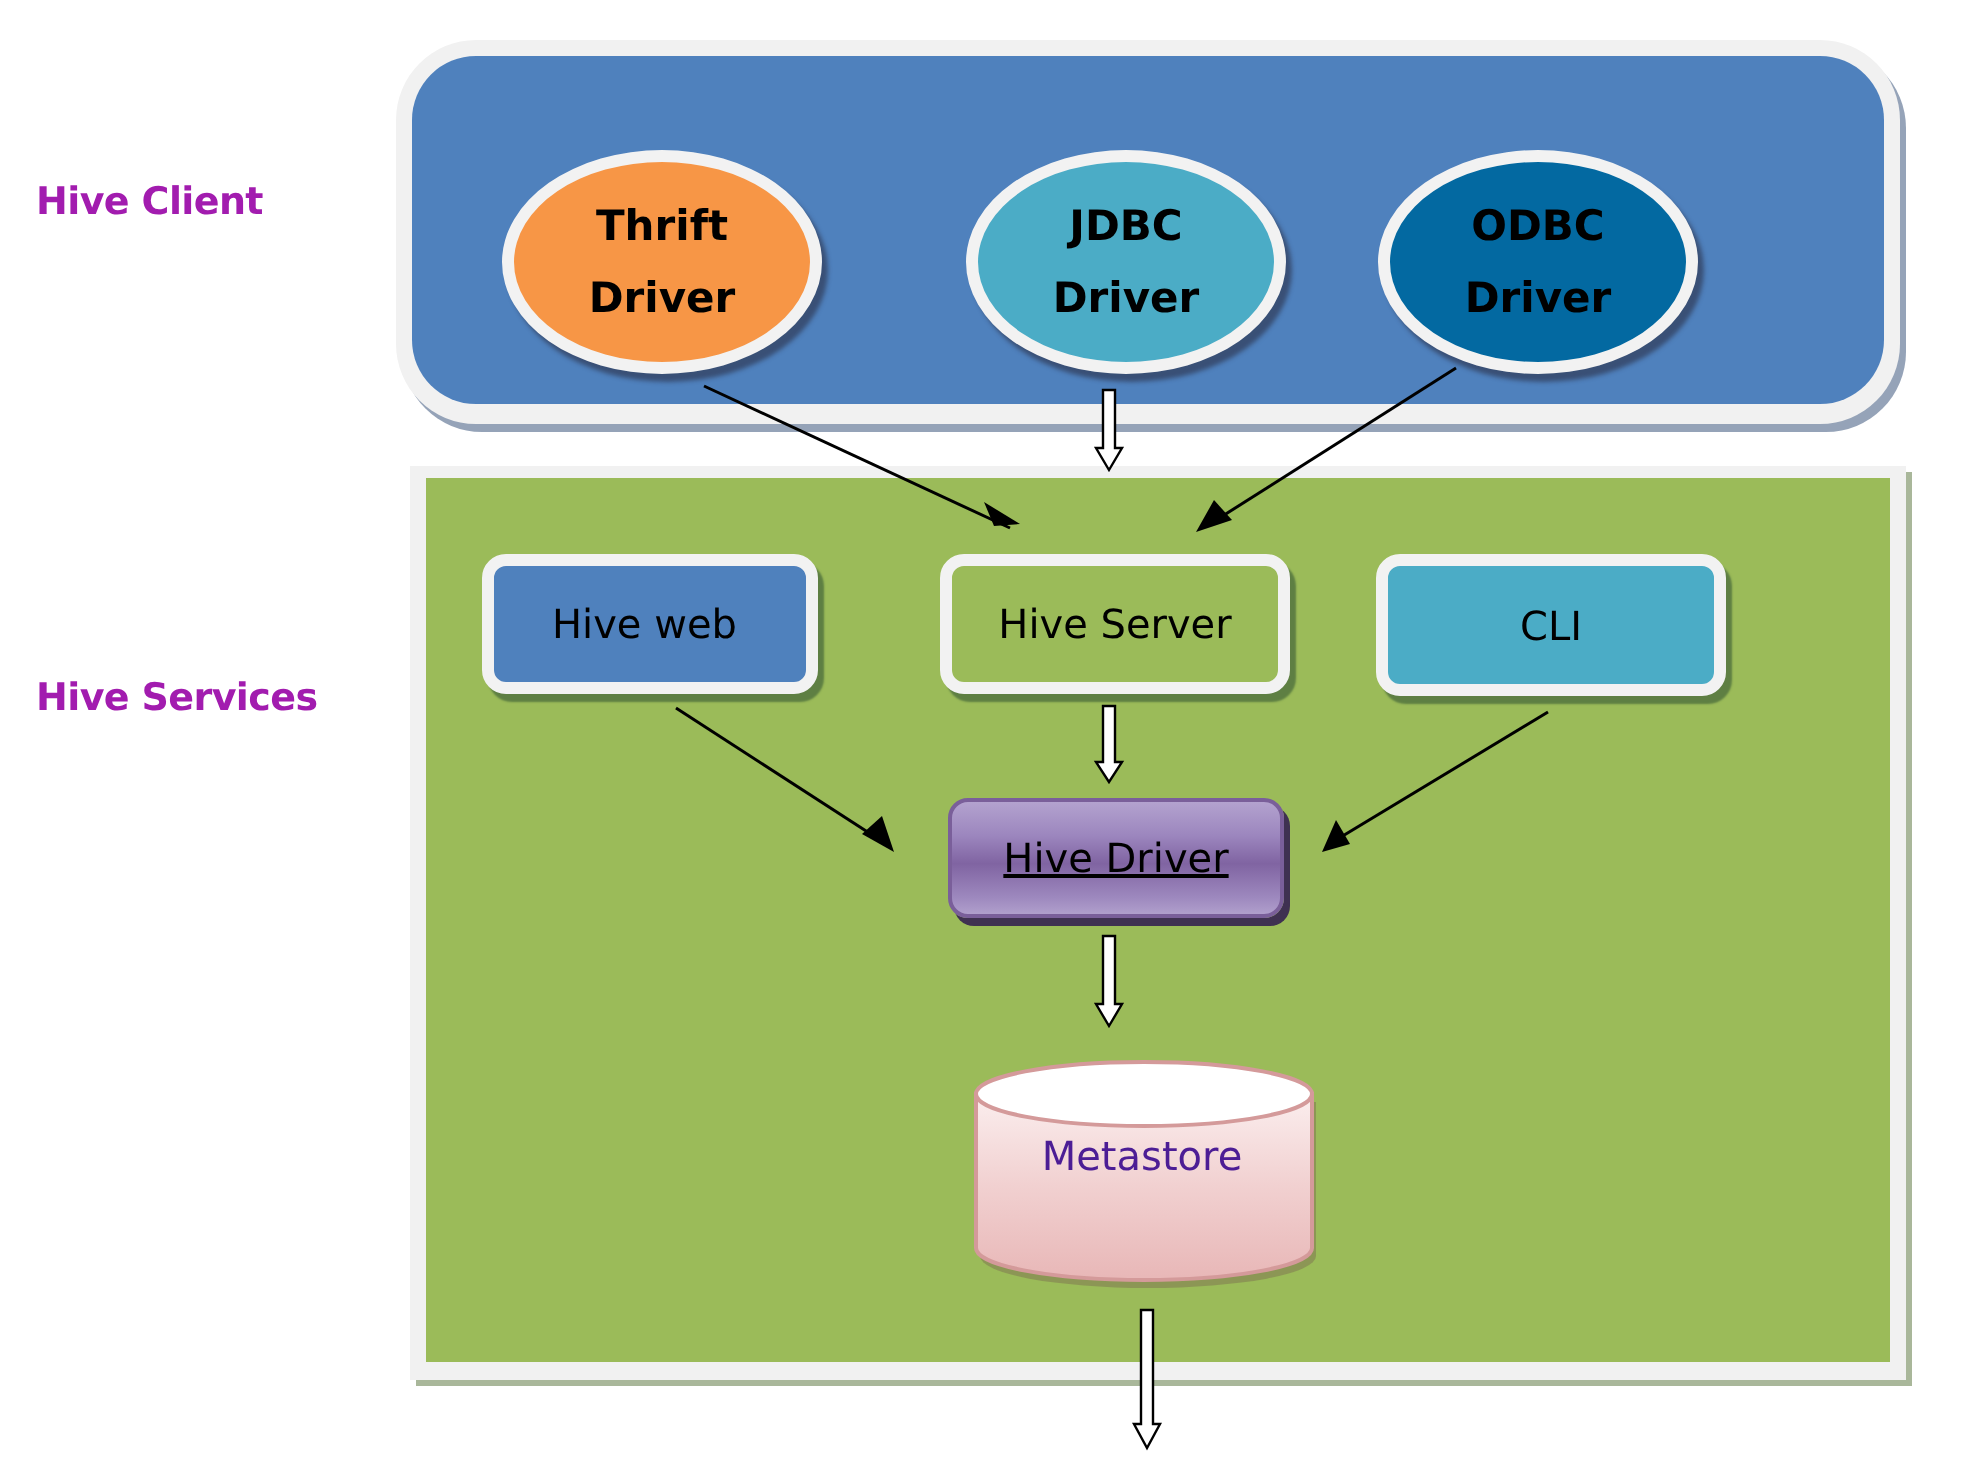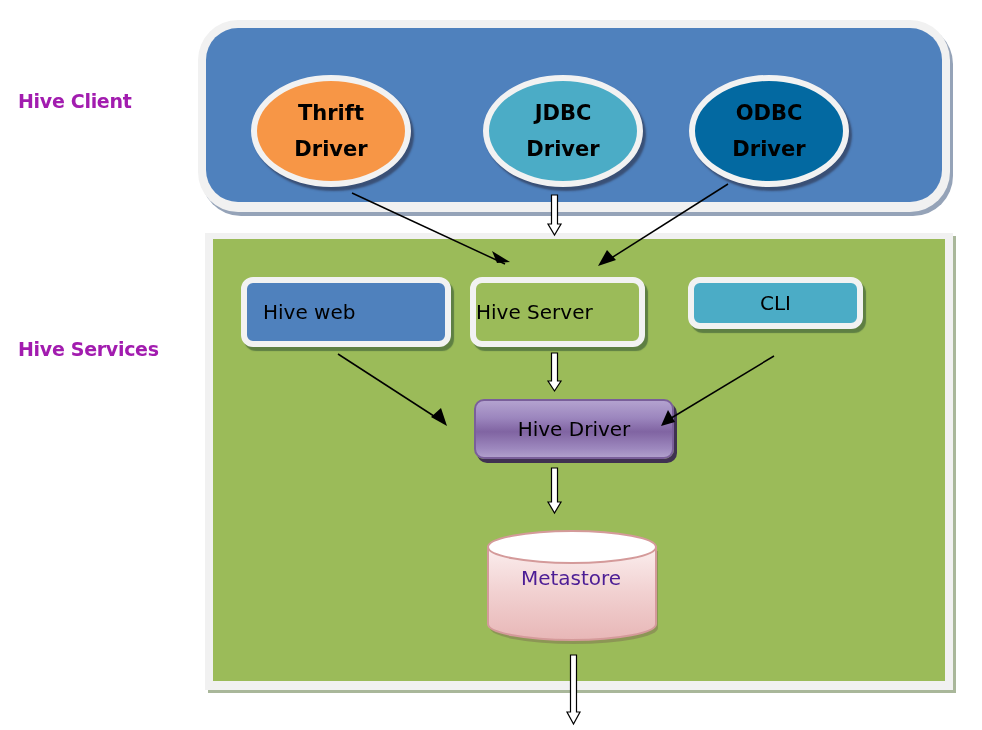--- a/index.html
+++ b/index.html
@@ -21,25 +21,25 @@
   .oval { position: absolute; width: 160px; height: 112px; border-radius: 50%;
           border: 6px solid #f2f2f2; box-sizing: border-box;
           box-shadow: 3px 4px 2px rgba(40,40,60,0.55);
           display: flex; flex-direction: column; align-items: center; justify-content: center;
           font-weight: bold; font-size: 21px; line-height: 36px; color: #000; }
   .oval span { display: block; text-align: center; }
   
   .box { position: absolute; box-sizing: border-box; border: 6px solid #f2f2f2; border-radius: 12px;
          box-shadow: 3px 4px 1px #5e7f43; display: flex; align-items: center;
          font-size: 20px; color: #000; }
-  .driver { position: absolute; left: 474px; top: 399px; width: 200px; height: 60px;
+  .driver { position: absolute; left: 474px; top: 399px; width: 168px; height: 60px;
             box-sizing: border-box; border-radius: 10px; border: 2px solid #7a5f9a;
             background: linear-gradient(#b3a2cf 0%, #9c86be 30%, #8064a2 55%, #9d88be 85%, #b09fcc 100%);
             box-shadow: 3px 4px 0 #3f3151;
-            display: flex; align-items: center; justify-content: center; font-size: 20px; color: #000; }
+            display: flex; align-items: center; justify-content: center; font-size: 20px; color: #000; text-decoration: underline; }
   svg.overlay { position: absolute; left: 0; top: 0; }
   .cyl-label { position: absolute; left: 486px; top: 566px; width: 170px; text-align: center;
                font-size: 20px; color: #4c1d95; }
 </style>
 </head>
 <body>
 
 <div class="side-label" style="left:18px; top:90px;">Hive Client</div>
 <div class="side-label" style="left:18px; top:338px;">Hive Services</div>
 
@@ -57,27 +57,27 @@
 </div>
 <div class="oval" style="left:483px; top:75px; background:#4bacc6;">
   <span>JDBC</span>
   <span>Driver</span>
 </div>
 <div class="oval" style="left:689px; top:75px; background:#0369a1;">
   <span>ODBC</span>
   <span>Driver</span>
 </div>
 
-<div class="box" style="left:241px; top:277px; width:210px; height:70px; background:#4f81bd; padding-left:16px;">
+<div class="box" style="left:241px; top:277px; width:168px; height:70px; background:#4f81bd; padding-left:29px;">
   <span>Hive web</span>
 </div>
-<div class="box" style="left:470px; top:277px; width:175px; height:70px; background:#9bbb59; justify-content:flex-start;">
+<div class="box" style="left:470px; top:277px; width:175px; height:70px; background:#9bbb59; justify-content:center;">
   <span>Hive Server</span>
 </div>
-<div class="box" style="left:688px; top:277px; width:175px; height:52px; background:#4bacc6; justify-content:center;">
+<div class="box" style="left:688px; top:277px; width:175px; height:71px; background:#4bacc6; justify-content:center;">
   <span>CLI</span>
 </div>
 
 <div class="driver">
   <span>Hive Driver</span>
 </div>
 
 <svg class="overlay" width="982" height="730" viewBox="0 0 982 730">
   <defs>
     <marker id="tri" viewBox="0 0 10 10" refX="9" refY="5" markerWidth="10" markerHeight="10" markerUnits="userSpaceOnUse" orient="auto">

